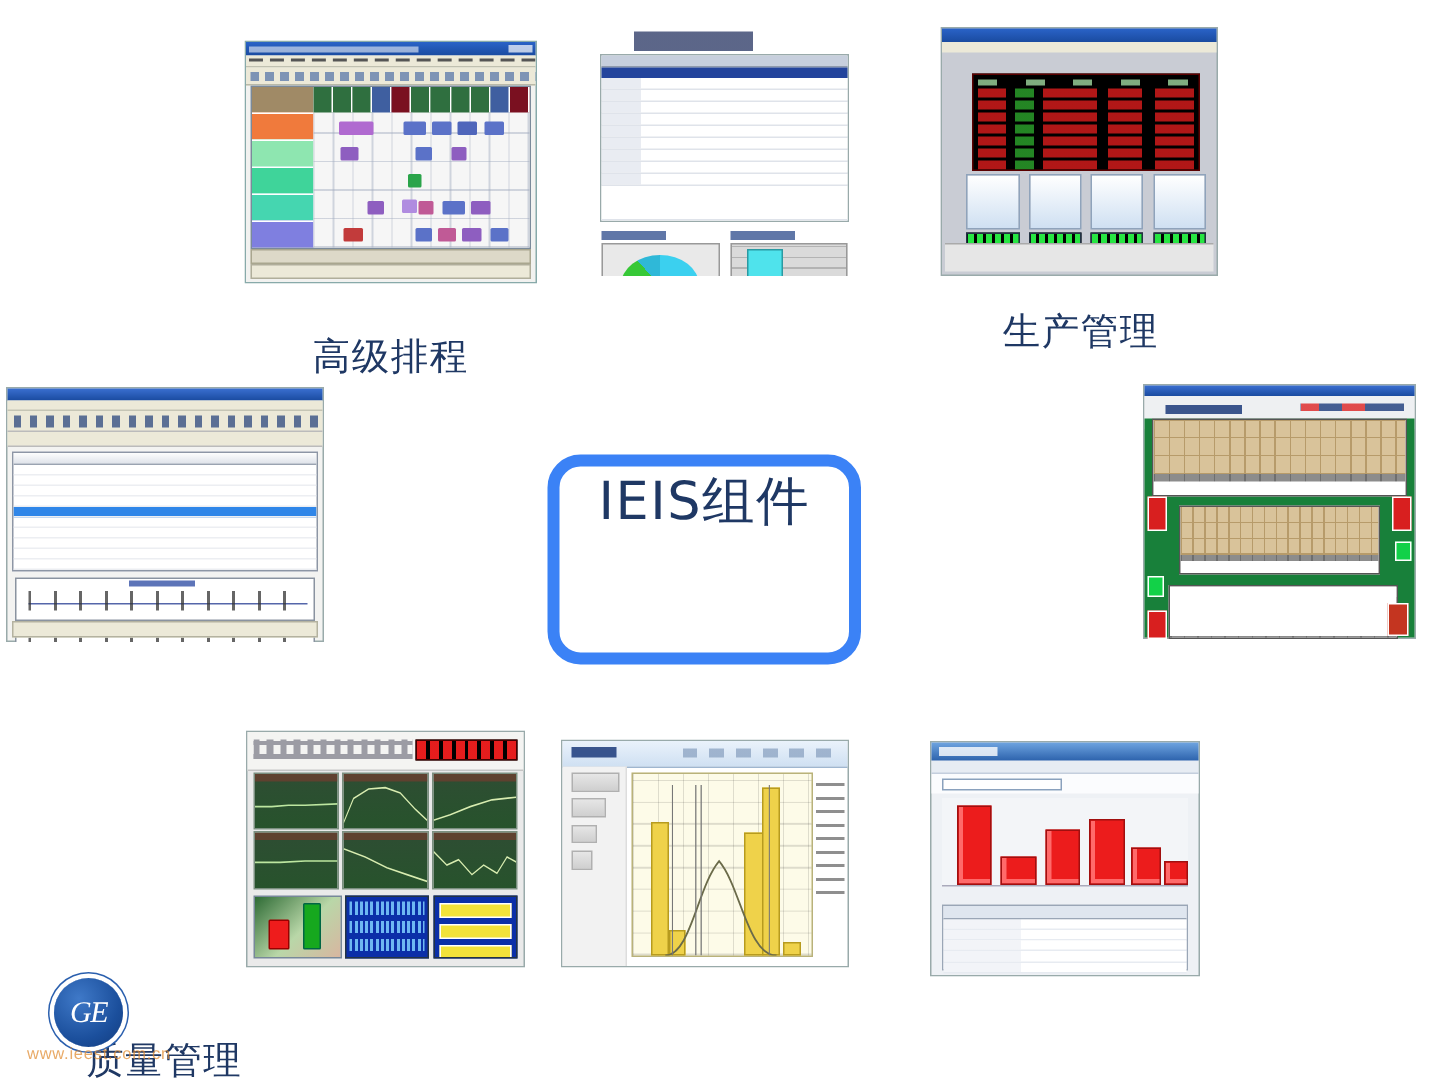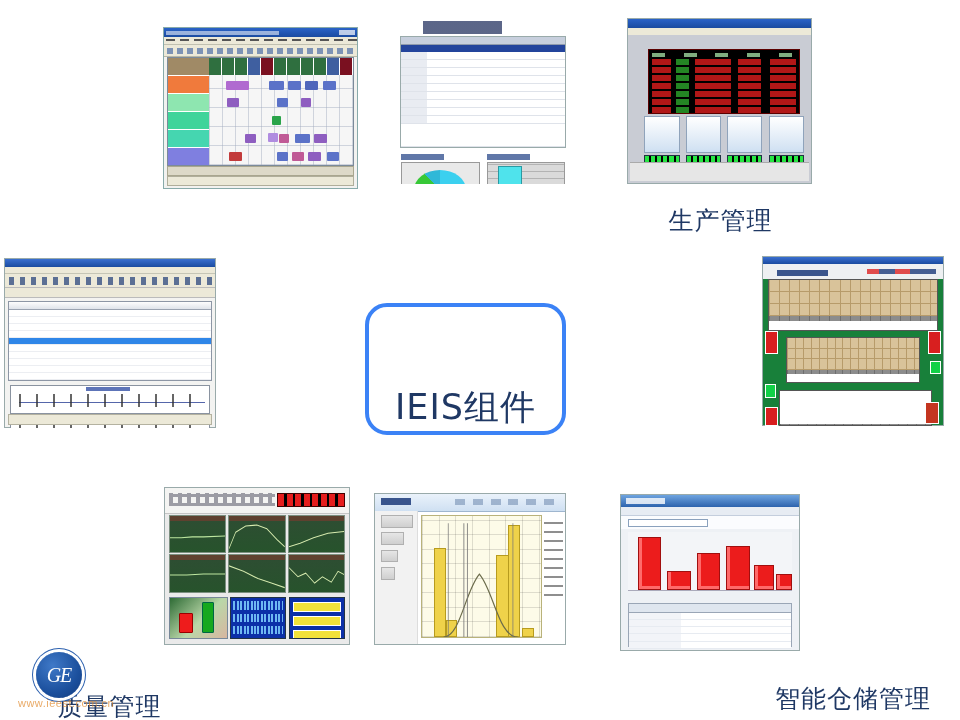--- a/index.html
+++ b/index.html
@@ -15,22 +15,22 @@
   .shot{position:absolute;overflow:hidden;background:#fff;box-sizing:border-box;}
   .caption{
     position:absolute;text-align:center;color:#1F3864;
     font-size:25px;line-height:30px;letter-spacing:1px;white-space:pre-line;
     font-family:"DejaVu Sans","Liberation Sans",sans-serif;font-weight:400;
   }
 
   
   .center-node{
     position:absolute;left:365px;top:303px;width:193px;height:124px;
-    border:4px solid #3b82f6;border-radius:22px;background:#ffffff;
-    display:flex;align-items:flex-end;justify-content:center;
+    border:8px solid #3b82f6;border-radius:22px;background:#ffffff;
+    display:flex;align-items:flex-start;justify-content:center;
   }
   .center-node span{
     color:#1F3864;font-size:35px;letter-spacing:1px;
     font-family:"DejaVu Sans","Liberation Sans",sans-serif;
   }
 
   
   .win{position:absolute;inset:0;background:#f2f2f0;border:1px solid #8aa;box-sizing:border-box;}
   .win-title{height:9px;background:linear-gradient(#2a63c8,#1a4ba0);display:flex;align-items:center;justify-content:space-between;padding:0 2px;}
   .win-title i{display:block;height:4px;width:60%;background:rgba(255,255,255,.55);}
@@ -234,20 +234,21 @@
               <div class="bar" style="left:58%;top:86%;width:8%;background:#c05a96"></div>
               <div class="bar" style="left:69%;top:86%;width:9%;background:#8e5ec0"></div>
               <div class="bar" style="left:82%;top:86%;width:8%;background:#5b72c8"></div>
             </div>
           </div>
         </div>
         <div class="g-foot"></div>
         <div class="g-status"></div>
       </div>
     </div>
+    <div class="caption" style="left:-30px;top:196px;width:255px;">高级排程</div>
   </div>
 
   <div class="module" style="left:394px;top:18px;width:178px;height:166px;">
     <div class="shot" style="left:0;top:0;width:178px;height:166px;">
       <div class="rep">
         <div class="rep-title"></div>
         <div class="rep-tbl">
           <div class="th"></div>
           <div class="sel"></div>
           <div class="tr"></div>
@@ -385,21 +386,20 @@
           </div>
           <div class="marker" style="left:1%;top:36%;width:6%;height:14%;"></div>
           <div class="marker" style="right:1%;top:36%;width:6%;height:14%;"></div>
           <div class="marker g" style="right:1%;top:56%;width:5%;height:8%;"></div>
           <div class="marker g" style="left:1%;top:72%;width:5%;height:8%;"></div>
           <div class="marker" style="left:1%;top:88%;width:6%;height:11%;"></div>
           <div class="marker" style="right:2%;top:84%;width:7%;height:14%;background:#c43520;"></div>
         </div>
       </div>
     </div>
-    <div class="caption" style="left:-5px;top:428px;width:192px;">智能仓储管理</div>
   </div>
 
   <div class="module" style="left:164px;top:487px;width:186px;height:158px;">
     <div class="shot" style="left:0;top:0;width:186px;height:158px;">
       <div class="vz">
         <div class="vz-top">
           <div class="ico"></div>
           <div class="banner">
               <i></i>
             </div>

